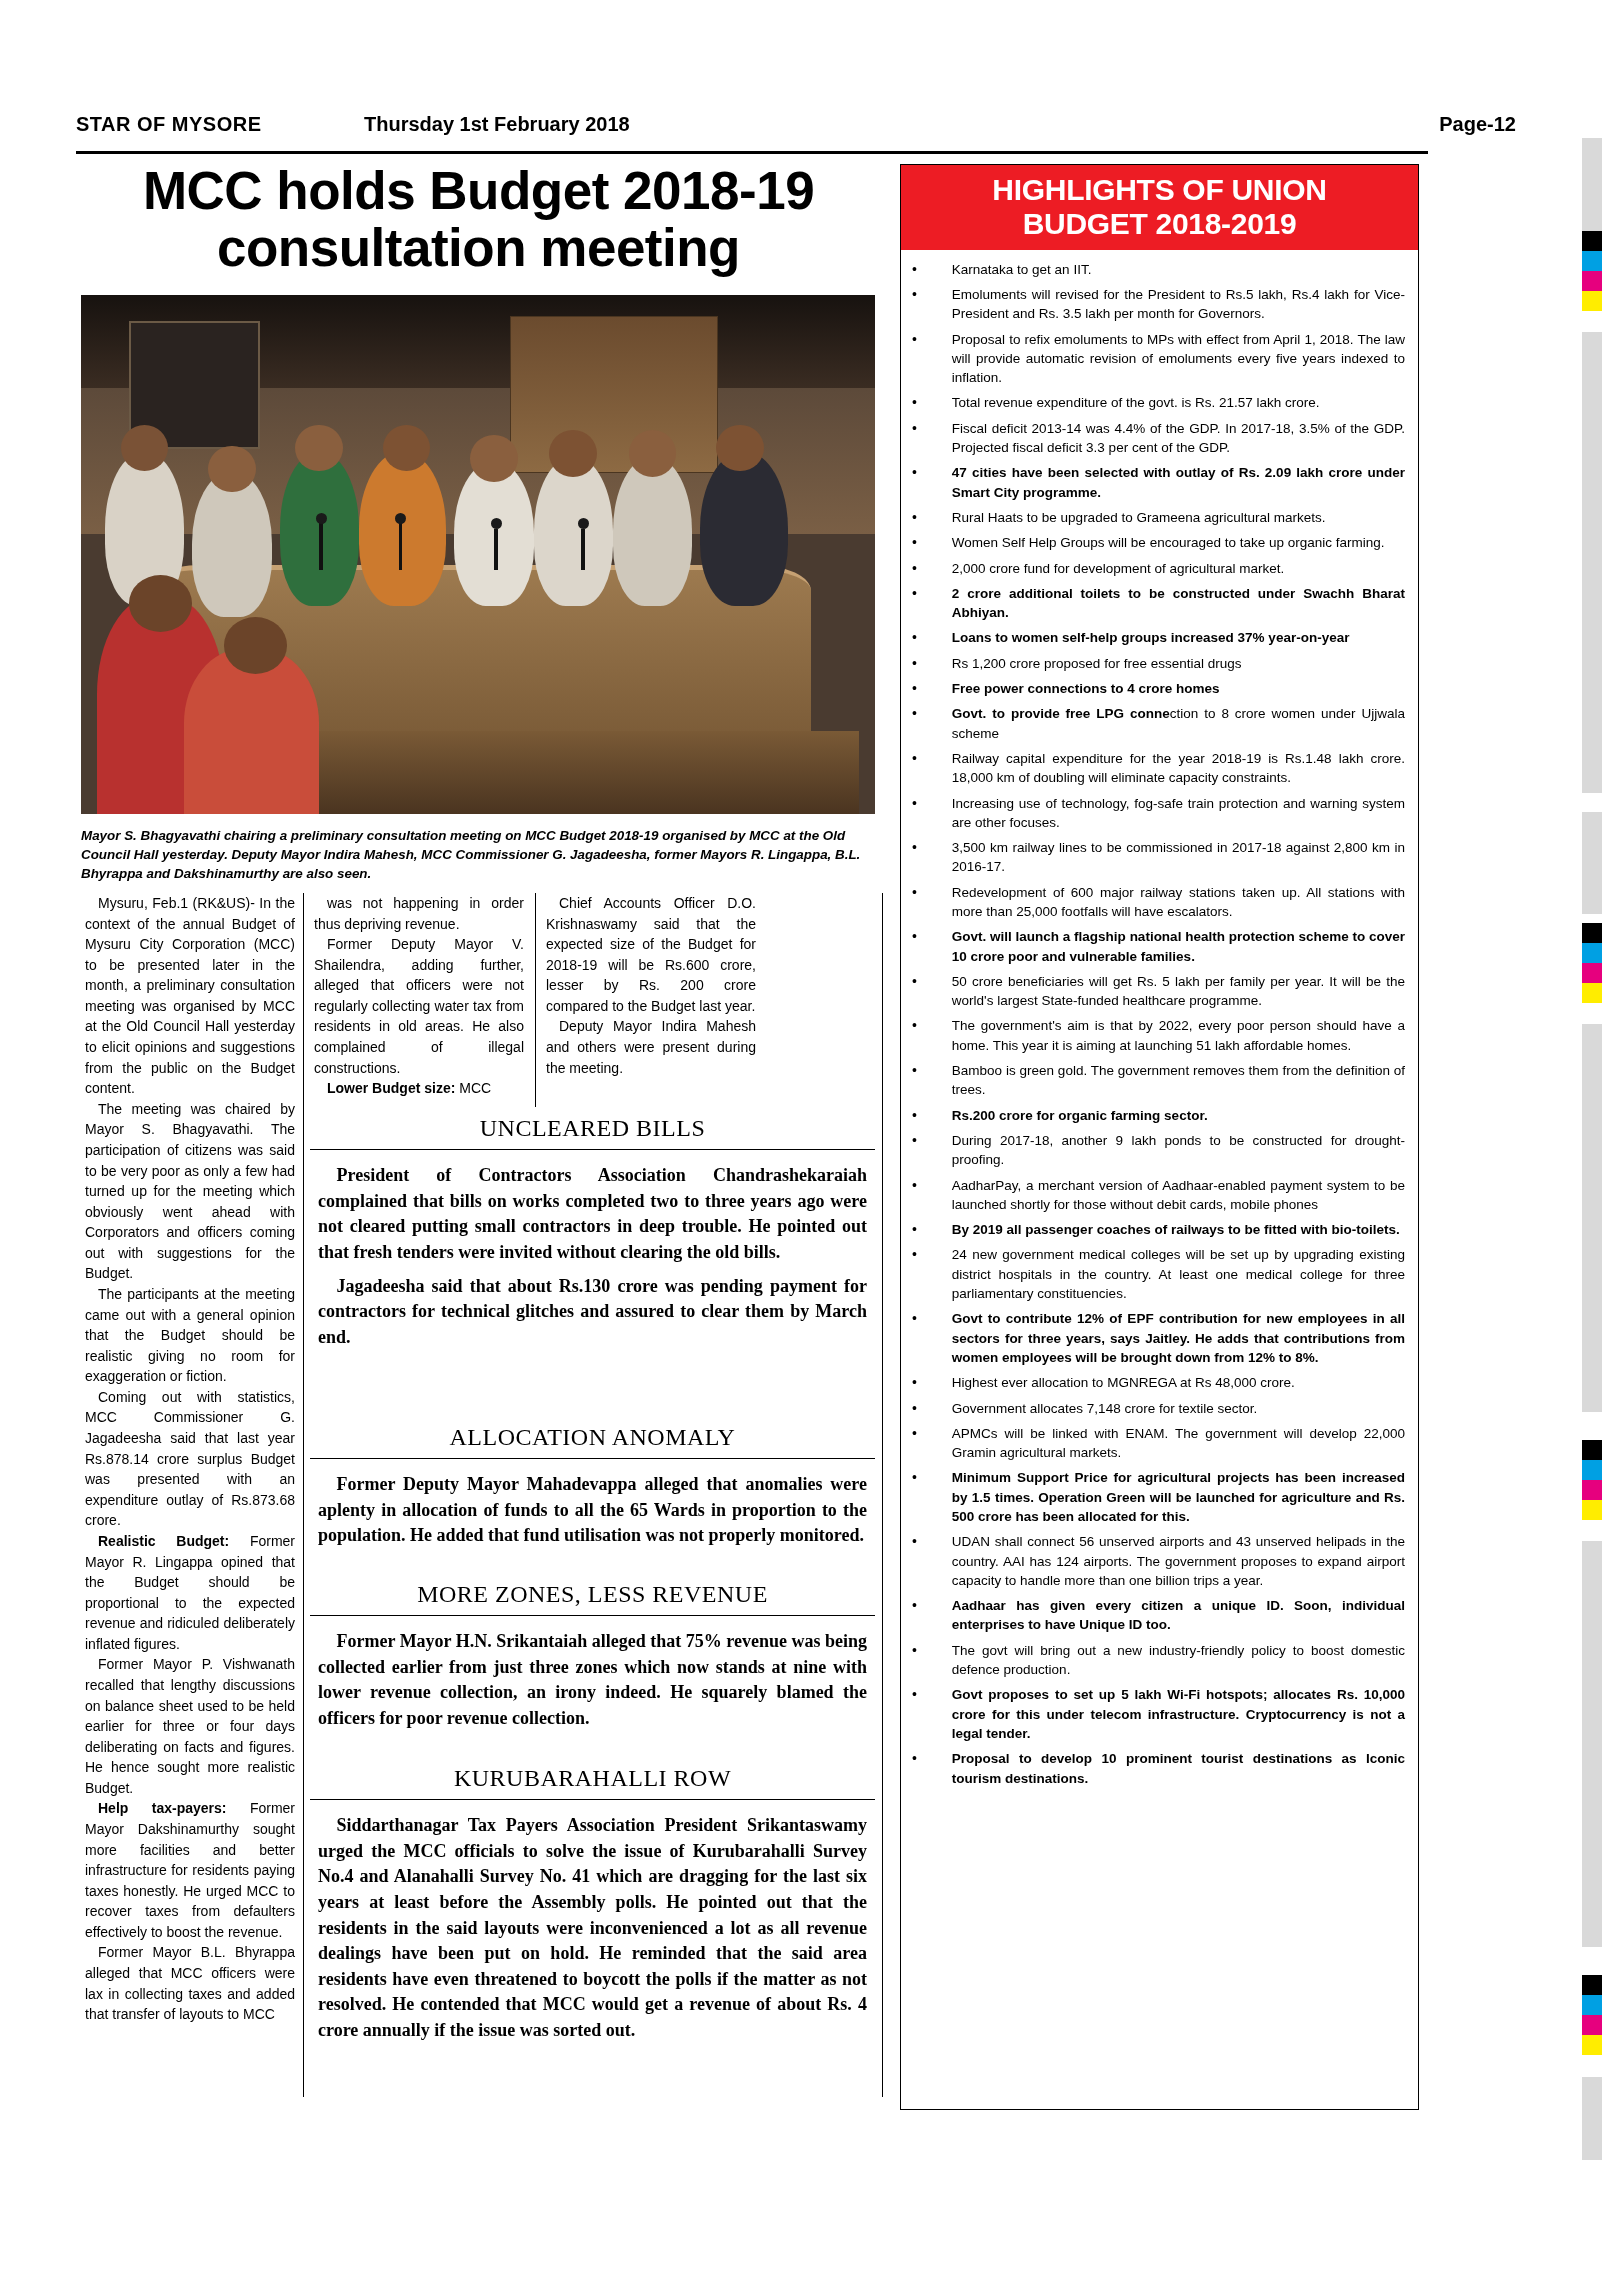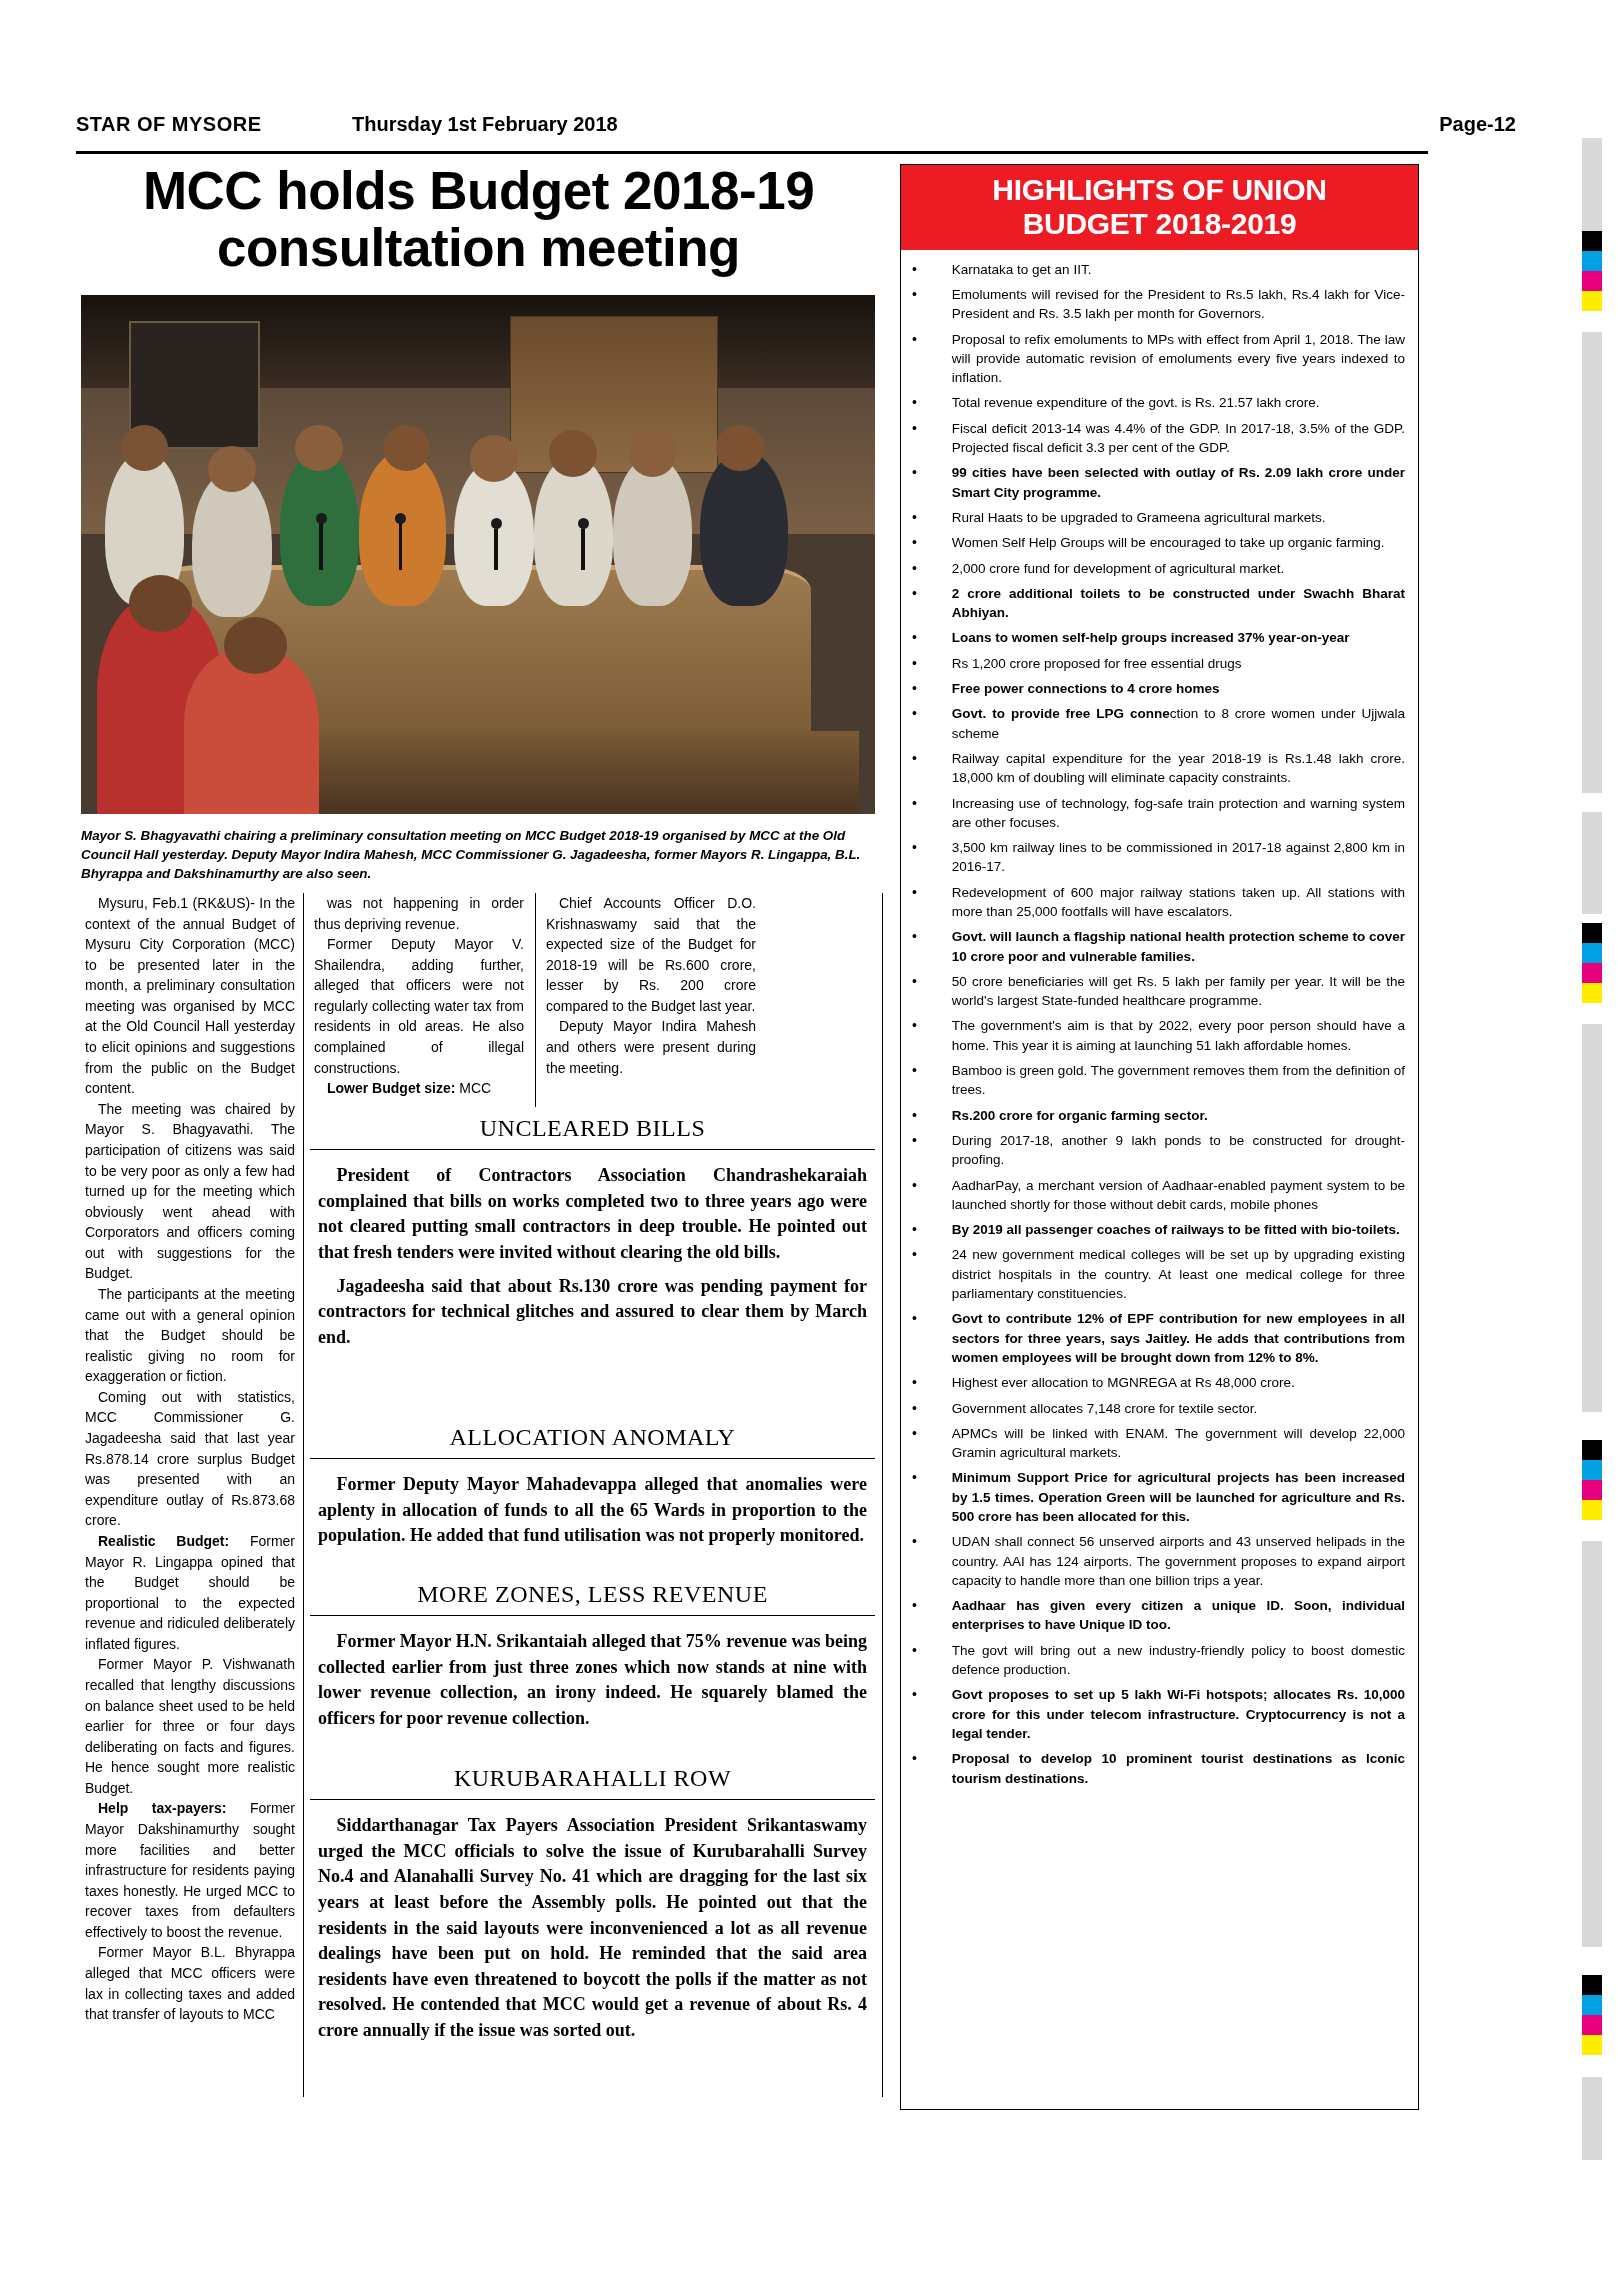--- a/index.html
+++ b/index.html
@@ -29,21 +29,21 @@
     left: 76px;
     top: 113px;
     width: 1440px;
     height: 31px;
   }
   .masthead .paper-name {
     position: absolute; left: 0; top: 0;
     font-size: 20px; font-weight: bold; letter-spacing: 0.5px;
   }
   .masthead .date {
-    position: absolute; left: 276px; top: 0;
+    position: absolute; left: 288px; top: 0;
     font-size: 20px; font-weight: bold;
   }
   .masthead .pageno {
     position: absolute; right: 0; top: 0;
     font-size: 20px; font-weight: bold;
   }
   .rule-top {
     position: absolute;
     left: 76px; top: 151px; width: 1352px; height: 2.8px;
     background: #000;
@@ -348,21 +348,21 @@
         <div class="hl-item">
           <span class="hl-bullet">•</span>
           <span class="hl-text">Total revenue expenditure of the govt. is Rs. 21.57 lakh crore.</span>
         </div>
         <div class="hl-item">
           <span class="hl-bullet">•</span>
           <span class="hl-text">Fiscal deficit 2013-14 was 4.4% of the GDP. In 2017-18, 3.5% of the GDP. Projected fiscal deficit 3.3 per cent of the GDP.</span>
         </div>
         <div class="hl-item">
           <span class="hl-bullet">•</span>
-          <span class="hl-text bold">99 cities have been selected with outlay of Rs. 2.09 lakh crore under Smart City programme.</span>
+          <span class="hl-text bold">47 cities have been selected with outlay of Rs. 2.09 lakh crore under Smart City programme.</span>
         </div>
         <div class="hl-item">
           <span class="hl-bullet">•</span>
           <span class="hl-text">Rural Haats to be upgraded to Grameena agricultural markets.</span>
         </div>
         <div class="hl-item">
           <span class="hl-bullet">•</span>
           <span class="hl-text">Women Self Help Groups will be encouraged to take up organic farming.</span>
         </div>
         <div class="hl-item">

